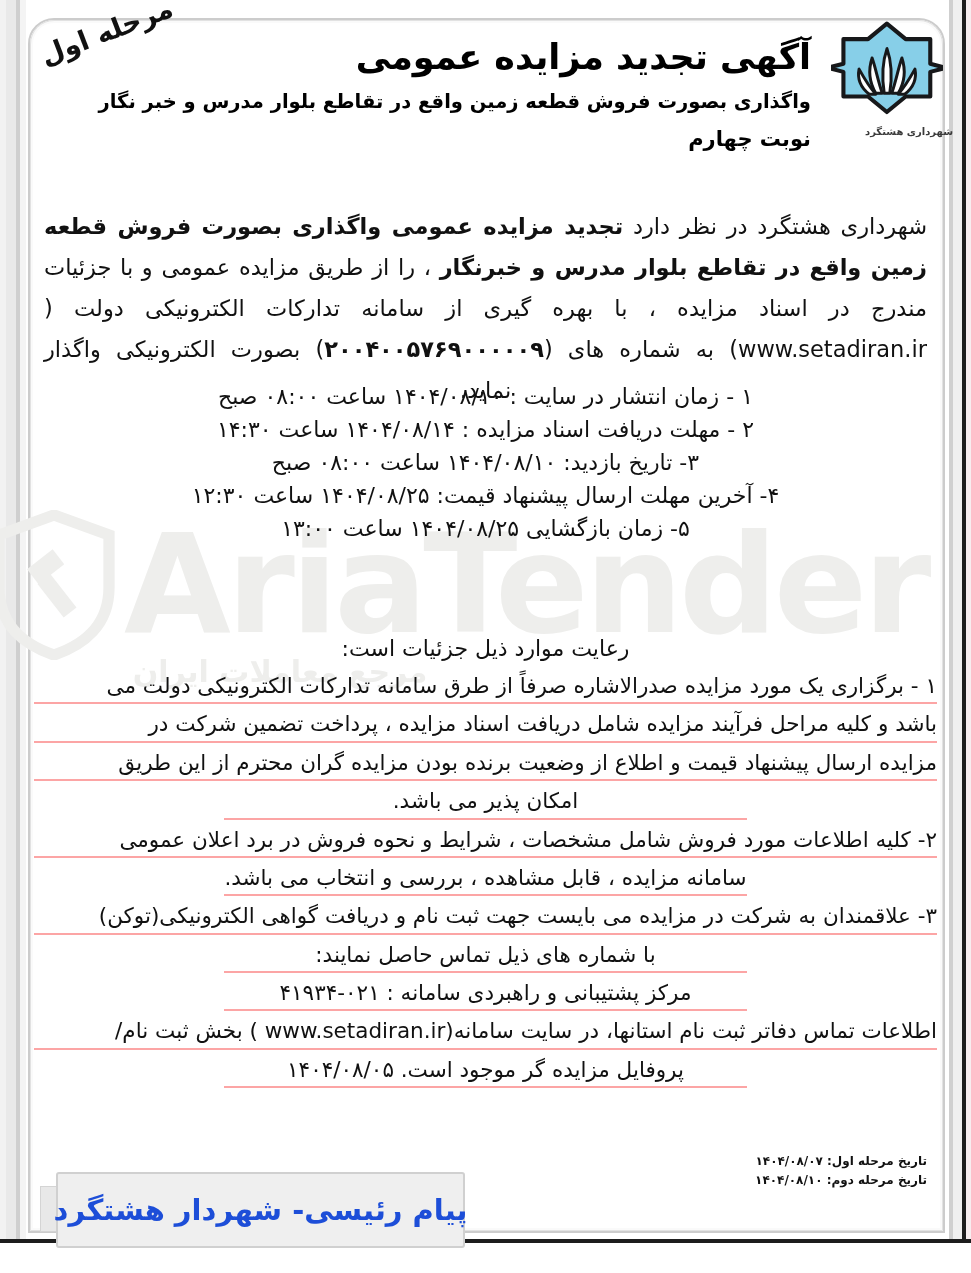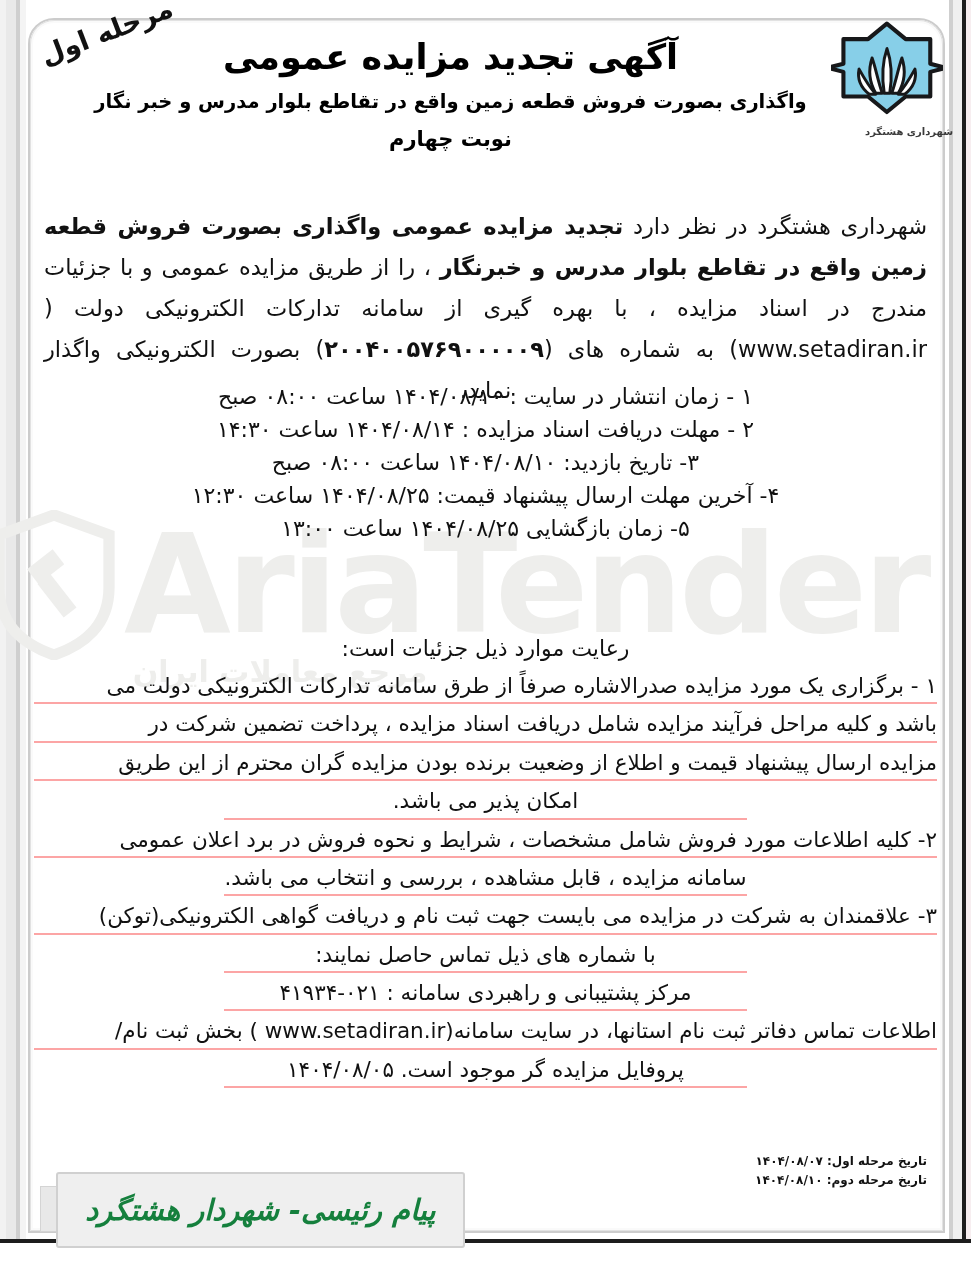--- a/index.html
+++ b/index.html
@@ -78,21 +78,21 @@
 
   
   #logo{position:absolute;right:18px;top:17px;width:132px;}
   #logo svg{display:block;margin:0 auto;}
   #logo-caption{
     font-size:10px;color:#3a3a3a;margin-top:1px;letter-spacing:0px;
     font-weight:700;
   }
 
   
-  #header{position:absolute;left:90px;right:160px;top:36px;text-align:center;}
+  #header{position:absolute;left:90px;right:160px;top:36px;}
   #main-title{
     font-size:35px;font-weight:700;color:#000;
     letter-spacing:-0.5px;line-height:1.25;
   }
   #sub-title{
     font-size:19.5px;font-weight:700;color:#000;
     margin-top:9px;line-height:1.3;white-space:nowrap;
   }
   #round-title{
     font-size:21px;font-weight:700;color:#000;margin-top:13px;
@@ -148,21 +148,21 @@
   
   #mayor-box{
     position:absolute;left:56px;top:1172px;
     width:405px;height:72px;
     background:#efefef;
     border:2px solid #d0d0d0;
     border-radius:3px;
     display:flex;align-items:center;justify-content:center;
   }
   #mayor-name{
-    font-size:29px;font-weight:700;color:#15803d;white-space:nowrap;font-style:italic;
+    font-size:29px;font-weight:700;color:#1d4ed8;white-space:nowrap;
   }
   #mayor-tab{
     position:absolute;left:40px;top:1186px;
     width:20px;height:44px;background:#e8e8e8;border:1px solid #d4d4d4;
   }
 </style>
 </head>
 <body>
 
 <div id="page">

